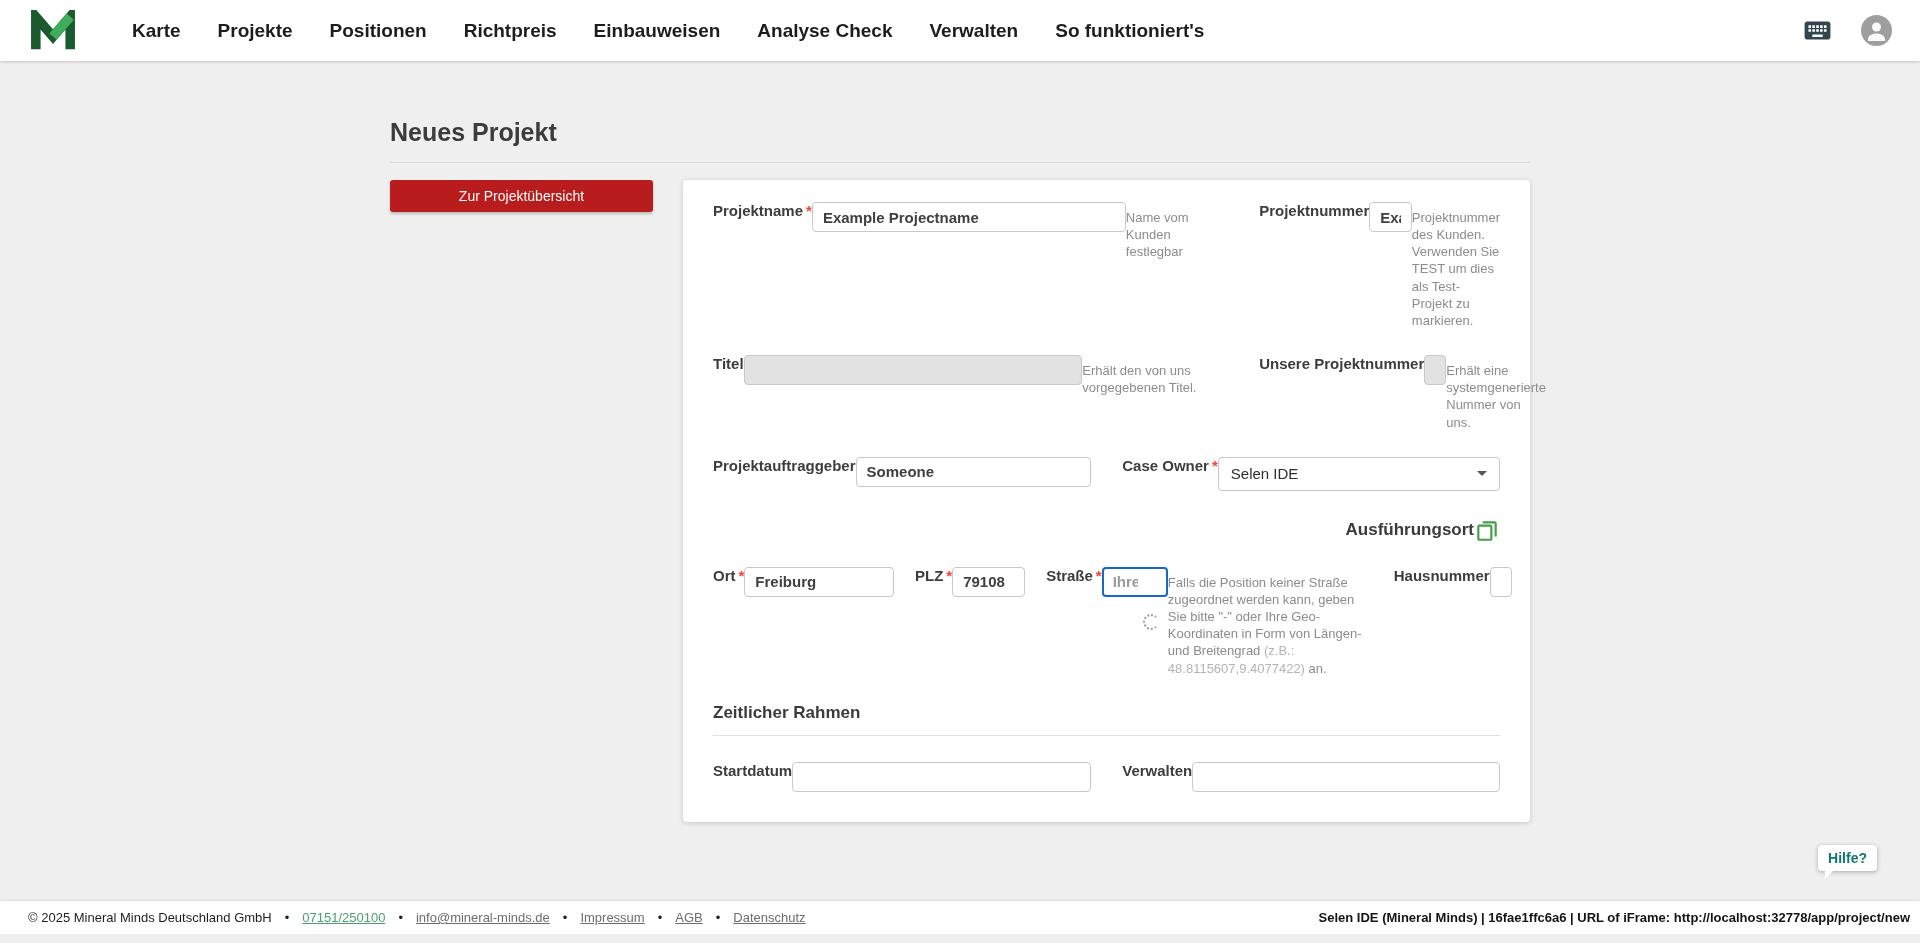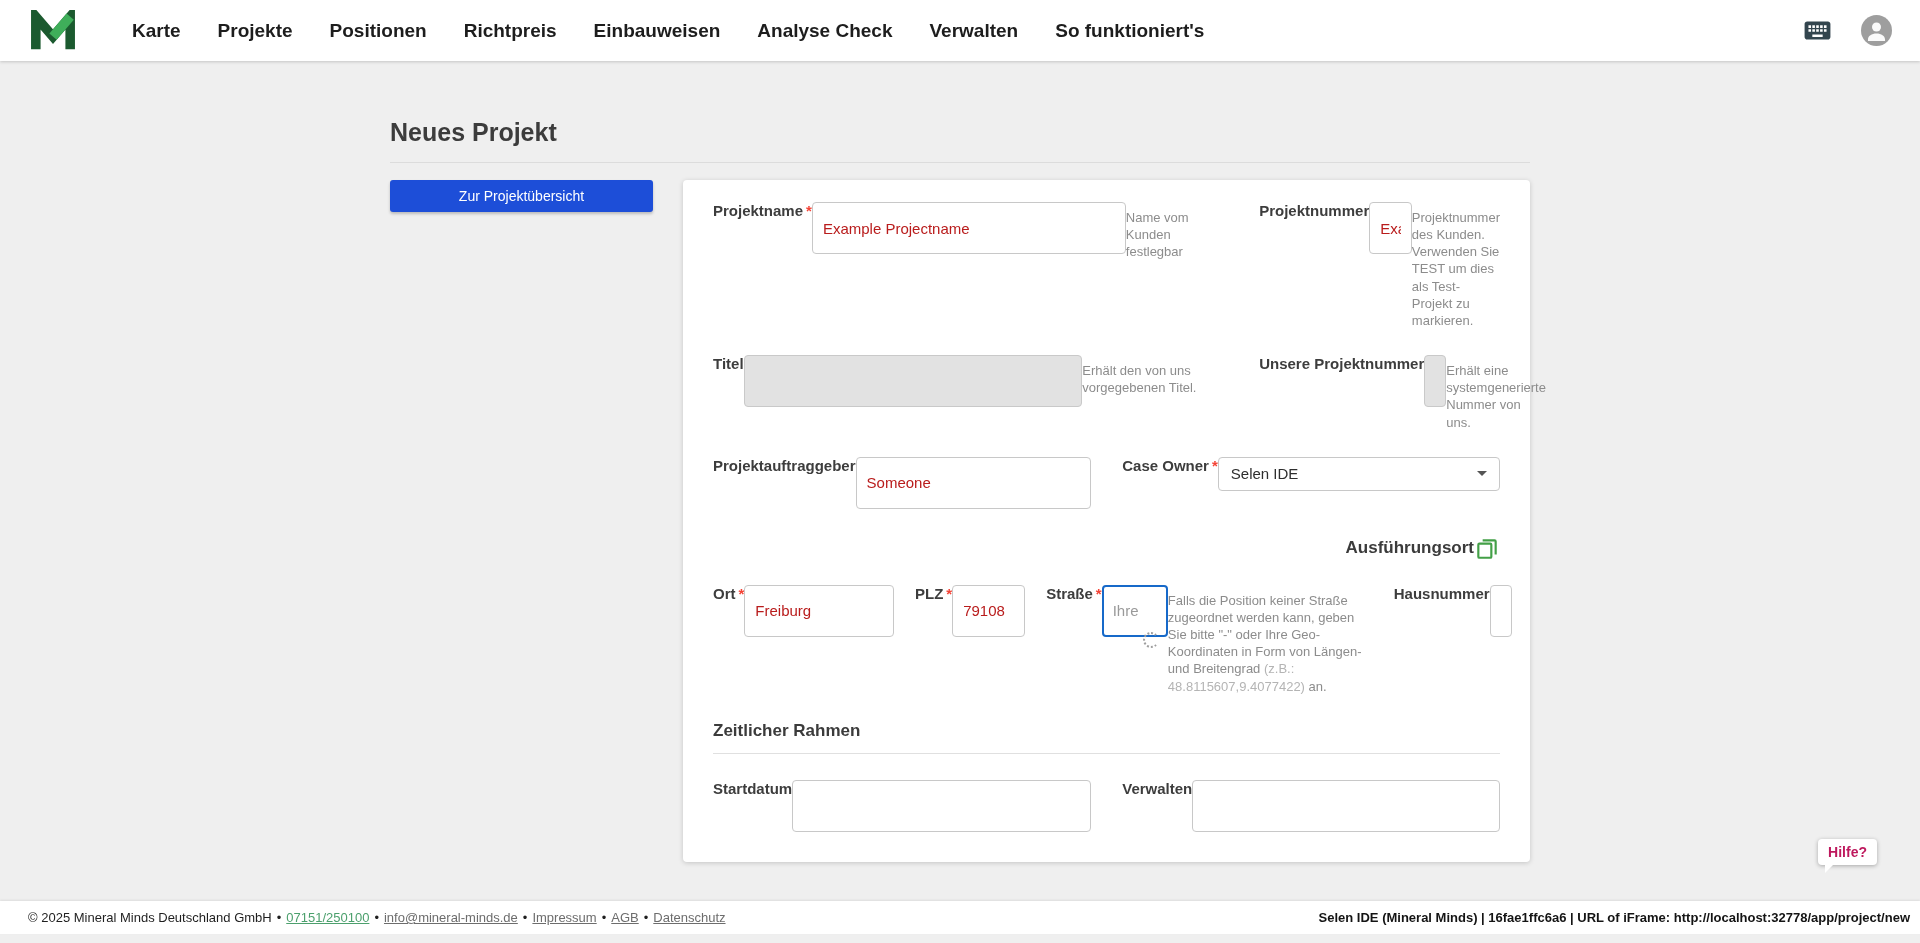--- a/index.html
+++ b/index.html
@@ -28,21 +28,21 @@
 
   
   .main { padding-top:57px; }
   .content { width:1140px; margin:0 auto; }
   .page-title { font-size:25px; font-weight:bold; color:#3c3c3c; }
   .title-hr { border:none; border-top:1px solid #dcdcdc; margin-top:15px; }
   .content-row { display:flex; align-items:flex-start; margin-top:17px; }
   .left-col { width:293px; flex-shrink:0; }
   .back-btn {
     width:263px; height:32px;
-    background:#1d4ed8; color:#ffffff;
+    background:#b91c1c; color:#ffffff;
     border:none; border-radius:3px;
     font-family:inherit; font-size:14px; font-weight:normal;
     cursor:pointer;
     box-shadow:0 2px 3px rgba(0,0,0,0.22);
   }
 
   
   .card {
     flex:1; background:#ffffff; border-radius:4px;
     box-shadow:0 1px 5px rgba(0,0,0,0.18);
@@ -53,24 +53,24 @@
   .w-main { width:65.4%; }
   .w-side { width:30.6%; }
   .w-half { width:48%; }
   .w-ort  { width:23%; }
   .w-plz  { width:14%; }
   .w-str  { width:41.5%; }
   .w-nr   { width:13.5%; }
   .field-label { font-size:15px; font-weight:bold; color:#3d3d3d; line-height:1.2; margin-bottom:8px; white-space:nowrap; }
   .req { color:#f44336; margin-left:3px; font-weight:bold; }
   .input {
-    height:52px; width:100%;
+    height:30px; width:100%;
     border:1px solid #c8c8c8; border-radius:4px;
-    padding:0 10px; font-size:15px; color:#b91c1c;
-    background:#ffffff; font-family:inherit; outline:none;
+    padding:0 10px; font-size:15px; color:#404040;
+    background:#ffffff; font-family:inherit; outline:none;font-weight:bold;
   }
   .input::placeholder { color:#9a9a9a; }
   .input.disabled { background:#e2e2e2; border-color:#c9c9c9; }
   .input.focused { border:2px solid #1669c9; padding:0 28px 0 9px; }
   .input-wrap { position:relative; width:100%; }
   .helper { font-size:13px; color:#8c8c8c; line-height:1.32; margin-top:7px; }
   .helper .light { color:#b4b4b4; }
 
   .select-box {
     height:34px; width:100%;
@@ -88,42 +88,42 @@
   .spinner {
     position:absolute; right:9px; top:50%; margin-top:-8px;
     width:16px; height:16px; border-radius:50%;
     border:2px dotted #9e9e9e; border-right-color:transparent;
     animation:spin 1.2s linear infinite;
   }
   @keyframes spin { to { transform:rotate(360deg); } }
 
   
   .help-bubble {
-    position:absolute; right:43px; bottom:78px;
+    position:absolute; right:43px; bottom:72px;
     background:#ffffff; border-radius:4px;
-    padding:5px 10px; font-size:14px; font-weight:bold; color:#be185d;
+    padding:5px 10px; font-size:14px; font-weight:bold; color:#0f766e;
     box-shadow:0 1px 4px rgba(0,0,0,0.3);
     cursor:pointer; z-index:30;
   }
   .help-bubble:after {
     content:""; position:absolute; left:7px; bottom:-8px;
     border-top:9px solid #ffffff; border-right:9px solid transparent;
   }
 
   
   .footer {
     position:absolute; left:0; right:0; bottom:9px; height:33px;
     background:#ffffff;
     display:flex; align-items:center; justify-content:space-between;
     padding:0 10px 0 28px;
     font-size:13px; color:#1f1f1f;
     box-shadow:0 -1px 2px rgba(0,0,0,0.08);
     z-index:25;
   }
-  .footer-left { display:flex; align-items:center; gap:5px; white-space:nowrap; }
+  .footer-left { display:flex; align-items:center; gap:13px; white-space:nowrap; }
   .footer-sep { color:#1f1f1f; }
   .footer a { cursor:pointer; }
   .link-gray { color:#6d6d6d; text-decoration:underline; }
   .link-green { color:#4ca06d; text-decoration:underline; }
   .footer-right { white-space:nowrap; color:#141414; }
   .footer-right .bold { font-weight:bold; }
   .footer-right .rest { font-weight:bold; }
 </style>
 </head>
 <body>

